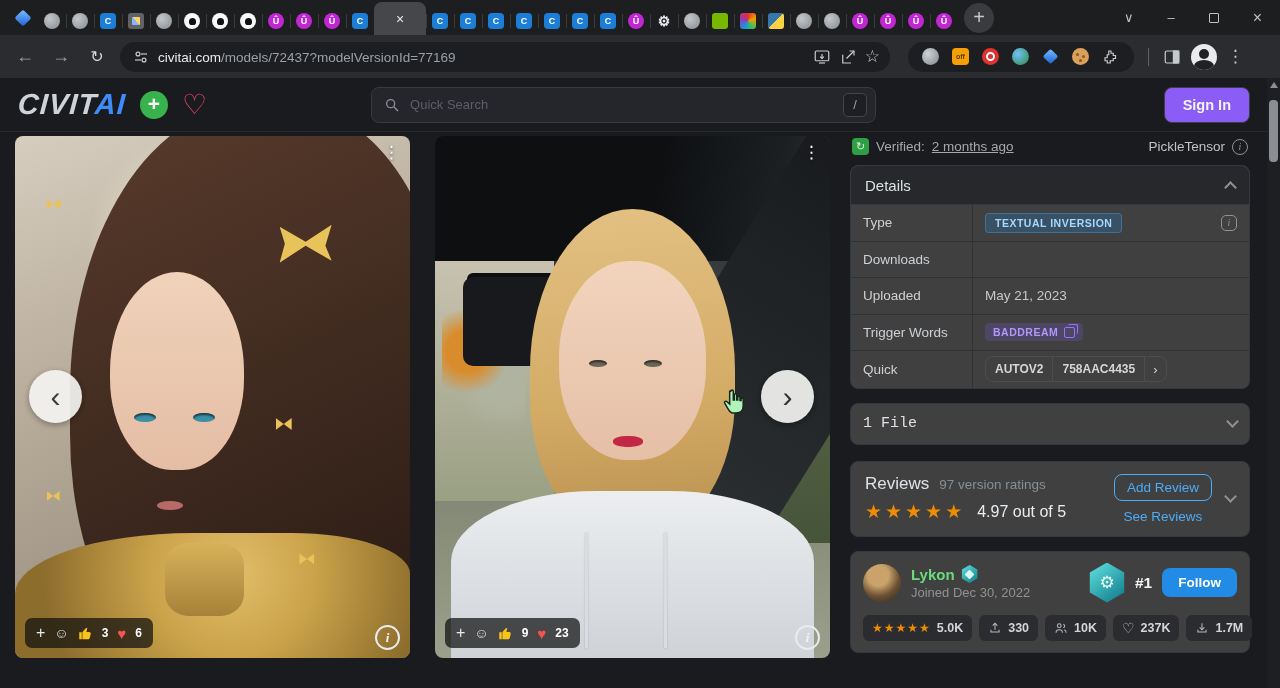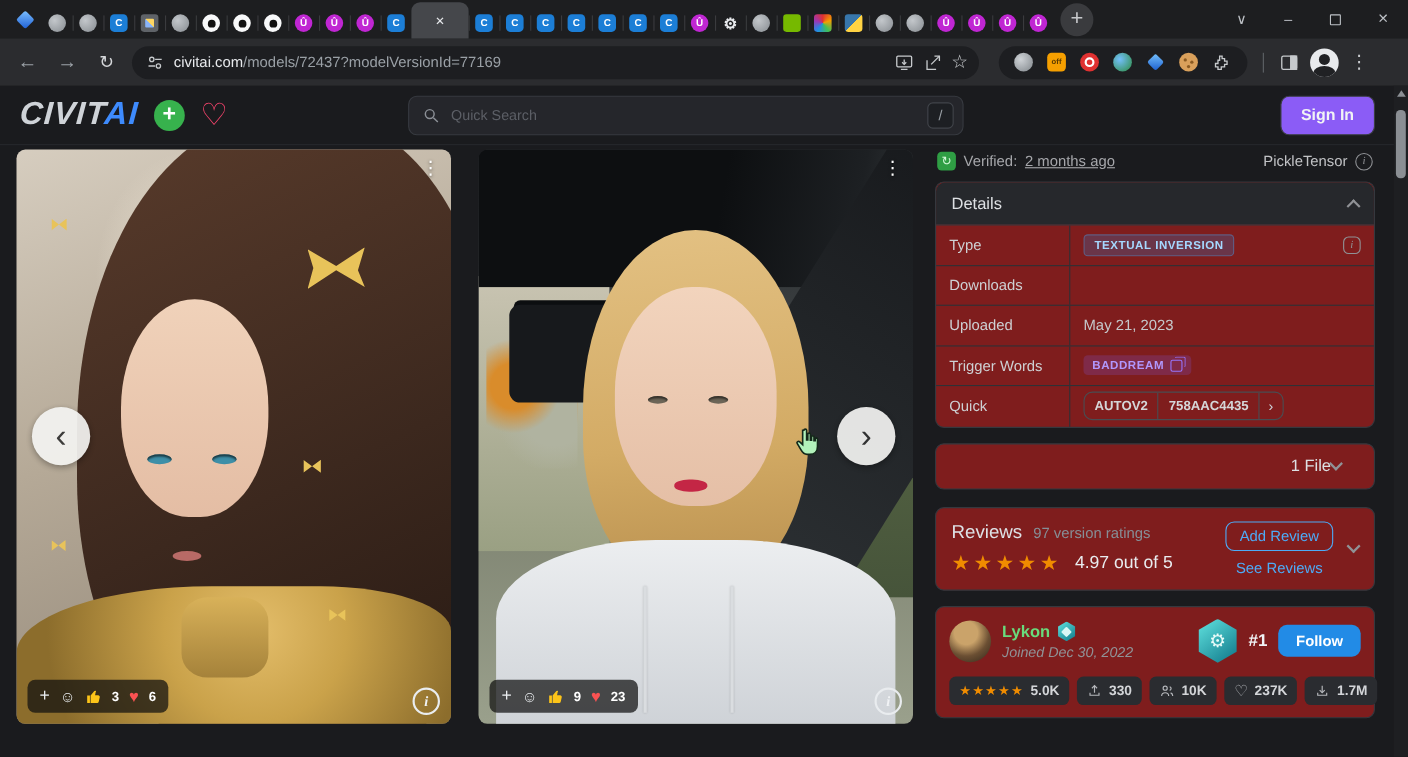--- a/index.html
+++ b/index.html
@@ -131,42 +131,42 @@
 
   
   .panel { width:400px; display:flex; flex-direction:column; }
   .verified-row { display:flex; align-items:center; gap:7px; font-size:13.5px; color:#a6a7ab; padding:2px 2px 10px; }
   .shield { width:17px; height:17px; border-radius:4px; background:#2f9e44; color:#d3f9d8; font-size:11px; display:flex; align-items:center; justify-content:center; }
   .verified-time { color:#a6a7ab; text-decoration:underline; }
   .v-spacer { flex:1; }
   .format-label { color:#c1c2c5; font-size:13.5px; }
   .info-sm { width:16px; height:16px; border:1.4px solid #909296; border-radius:50%; color:#909296; font-size:10px; display:flex; align-items:center; justify-content:center; font-family:"Liberation Serif",serif; font-style:italic; }
 
-  .card { background:#7f1d1d; border:1px solid #35383e; border-radius:8px; }
+  .card { background:#404040; border:1px solid #35383e; border-radius:8px; }
   .card-header { height:38px; display:flex; align-items:center; justify-content:space-between; padding:0 14px; background:#26282c; border-radius:8px 8px 0 0; }
   .card-header .ttl { color:#dde0e3; font-size:15px; }
   .chev { width:9px; height:9px; border-right:2px solid #909296; border-bottom:2px solid #909296; transform:rotate(45deg); margin-top:-4px; }
   .chev.up { transform:rotate(-135deg); margin-top:4px; }
 
   .dtable { width:100%; border-top:1px solid #35383e; }
   .drow { display:flex; min-height:36.5px; border-bottom:1px solid #2e3136; align-items:stretch; }
   .drow:last-child { border-bottom:none; }
   .dlabel { width:122px; flex:0 0 122px; display:flex; align-items:center; padding:0 12px; color:#ced0d3; font-size:13.5px; font-weight:normal; border-right:1px solid #2e3136; }
   .dvalue { flex:1; display:flex; align-items:center; padding:0 12px; color:#c6c8cb; font-size:13.5px; gap:8px; }
   .badge-blue { background:rgba(34,139,230,.22); border:1px solid rgba(77,171,247,.35); color:#a5d8ff; font-size:10.5px; font-weight:bold; letter-spacing:.5px; padding:3px 9px; border-radius:4px; }
   .badge-purple { background:rgba(132,94,247,.2); color:#b197fc; font-size:10.5px; font-weight:bold; letter-spacing:.5px; padding:3px 8px; border-radius:4px; display:flex; align-items:center; gap:6px; }
   .copy-ic { width:11px; height:11px; border:1.4px solid #9775fa; border-radius:2px; position:relative; }
   .copy-ic::after { content:""; position:absolute; left:2.5px; top:-4px; width:9px; height:9px; border:1.4px solid #9775fa; border-radius:2px; border-left:none; border-bottom:none; }
   .val-spacer { flex:1; }
   .hash-pill { display:flex; border:1px solid #4a4d52; border-radius:8px; height:26px; overflow:hidden; }
   .hash-seg { padding:0 9px; color:#d5d6d8; font-size:12px; font-weight:bold; display:flex; align-items:center; height:100%; }
   .hash-seg + .hash-seg { border-left:1px solid #4a4d52; }
   .hash-chev { padding:0 8px; color:#ced4da; font-size:13px; border-left:1px solid #4a4d52; height:100%; display:flex; align-items:center; }
 
-  .file-card { margin-top:14px; height:42px; display:flex; align-items:center; justify-content:flex-end; padding:0 30px; }
+  .file-card { margin-top:14px; height:42px; display:flex; align-items:center; justify-content:space-between; padding:0 12px;font-family:Liberation Mono, monospace; }
   .file-card .ttl { color:#dde0e3; font-size:15px; }
 
   .reviews-card { margin-top:16px; padding:12px 14px; display:flex; align-items:center; }
   .rev-left { flex:1; }
   .rev-line1 { display:flex; align-items:baseline; gap:10px; }
   .rev-title { color:#dee2e6; font-size:17px; }
   .rev-sub { color:#868e96; font-size:13.5px; }
   .rev-line2 { display:flex; align-items:center; gap:12px; margin-top:6px; }
   .stars { color:#f08c00; font-size:19px; letter-spacing:3px; }
   .rev-score { color:#e9ecef; font-size:16px; }
@@ -176,21 +176,21 @@
 
   .creator-card { margin-top:14px; padding:11px 12px; }
   .cr-row1 { display:flex; align-items:center; }
   .cr-avatar { width:38px; height:38px; border-radius:50%; background:radial-gradient(circle at 40% 30%,#caa36a 0 30%,#6b4f33 60%,#2f2419 100%); }
   .cr-id { margin-left:10px; flex:1; }
   .cr-name-row { display:flex; align-items:center; gap:6px; }
   .cr-name { color:#69db7c; font-size:15px; font-weight:bold; }
   .hex { clip-path:polygon(50% 0,93% 25%,93% 75%,50% 100%,7% 75%,7% 25%); background:linear-gradient(140deg,#63e6e2,#0b7285); display:flex; align-items:center; justify-content:center; }
   .cr-verified { width:18px; height:18px; }
   .cr-verified::after { content:""; width:7px; height:7px; background:#d8f7f5; transform:rotate(45deg); border-radius:1px; }
-  .cr-joined { color:#909296; font-size:13px; margin-top:2px;font-style:italic; }
+  .cr-joined { color:#909296; font-size:13px; margin-top:2px; }
   .rank-hex { width:40px; height:40px; font-size:17px; color:#eafcf9; }
   .rank-num { color:#f1f3f5; font-size:15.5px; font-weight:bold; margin:0 10px 0 8px; }
   .follow-btn { background:#228be6; color:#fff; font-size:13.5px; font-weight:bold; border-radius:8px; padding:7px 16px; border:none; }
   .cr-stats { display:flex; gap:7px; margin-top:12px; }
   .stat-pill { background:#2a2c30; border-radius:6px; height:26px; display:flex; align-items:center; gap:6px; padding:0 9px; color:#d3d5d8; font-size:12.5px; font-weight:bold; }
   .stat-pill .mini-stars { color:#f08c00; font-size:12px; letter-spacing:1px; font-weight:normal; }
   .stat-svg { width:14px; height:14px; stroke:#b6b8bc; fill:none; stroke-width:1.8; }
   .stat-heart { color:#b6b8bc; font-size:14px; font-weight:normal; }
 
   

